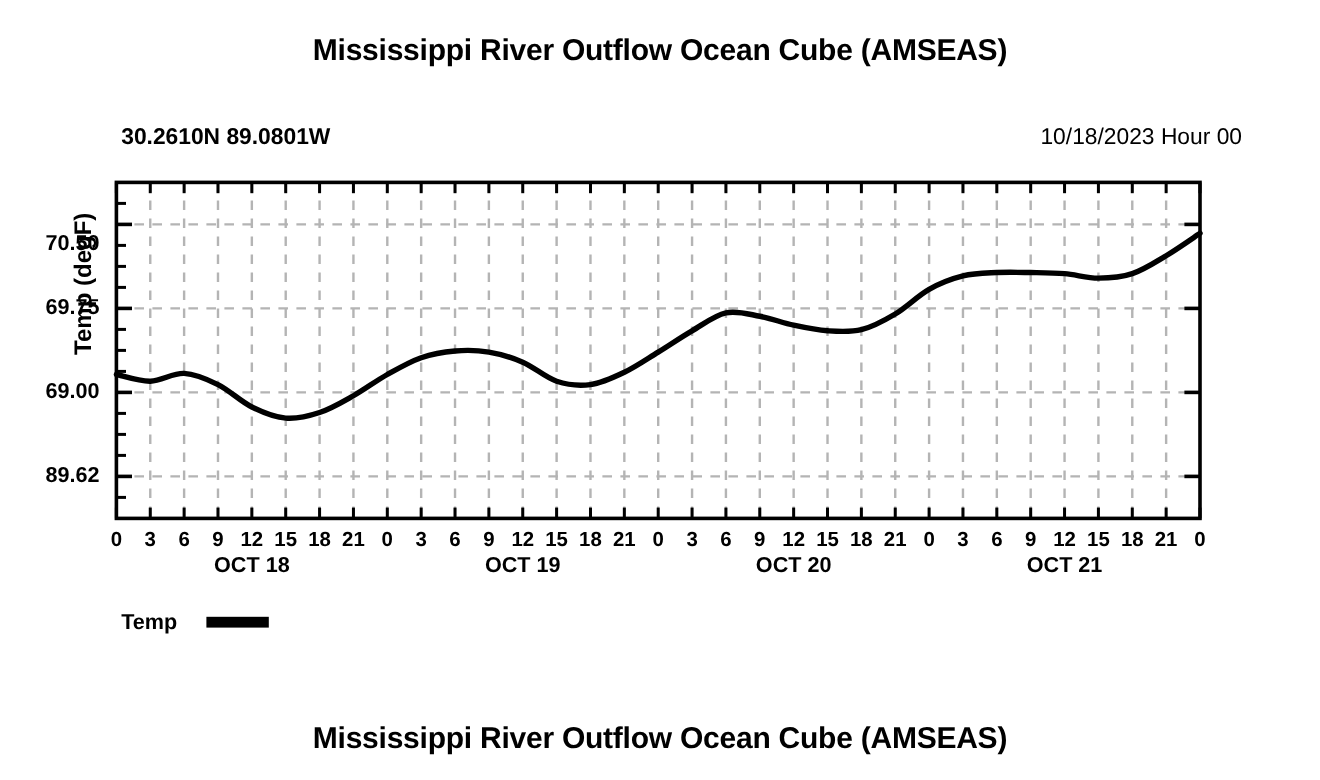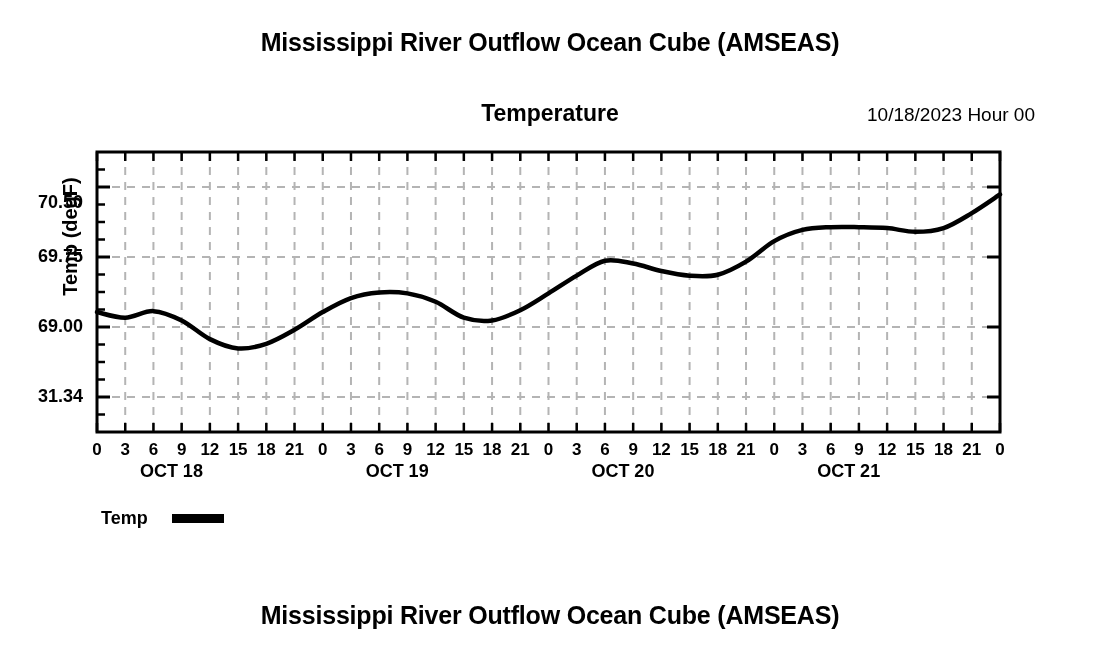--- a/index.html
+++ b/index.html
@@ -72,20 +72,21 @@
     position:absolute;
     font-size:17px;font-weight:bold;
     text-align:center;
     width:40px;
     top:440px;
     white-space:nowrap;
   }
   .xday-label{
     position:absolute;
     font-size:18px;font-weight:bold;
+    text-align:center;
     width:140px;
     top:461px;
     white-space:nowrap;
   }
 
   .xaxis-title{
     position:absolute;
     left:0;top:482px;width:1100px;
     text-align:center;
     font-size:20px;font-weight:bold;
@@ -101,21 +102,21 @@
     display:inline-block;width:52px;height:9px;background:#000000;
   }
 </style>
 </head>
 <body>
 
 <div id="page">
 
   <div class="title-top">Mississippi River Outflow Ocean Cube (AMSEAS)</div>
 
-  <div class="hdr-center">Temperature</div>
+  <div class="hdr-left-2">30.2610N  89.0801W</div>
   <div class="hdr-right">10/18/2023 Hour 00</div>
 
   <div class="ylabel">Temp (degF)</div>
 
   <div class="plot-wrap">
     <svg class="plot-svg" width="1100" height="650" viewBox="0 0 1100 650">
       <g id="grid-group">
           <line x1="125.21875" y1="152" x2="125.21875" y2="432" stroke="#b4b4b4" stroke-width="2" stroke-dasharray="8 7"></line>
           <line x1="153.4375" y1="152" x2="153.4375" y2="432" stroke="#b4b4b4" stroke-width="2" stroke-dasharray="8 7"></line>
           <line x1="181.65625" y1="152" x2="181.65625" y2="432" stroke="#b4b4b4" stroke-width="2" stroke-dasharray="8 7"></line>
@@ -238,21 +239,21 @@
           <line x1="97" y1="222" x2="105" y2="222" stroke="#000" stroke-width="2.5"></line>
           <line x1="97" y1="204.5" x2="105" y2="204.5" stroke="#000" stroke-width="2.5"></line>
           <line x1="97" y1="169.5" x2="105" y2="169.5" stroke="#000" stroke-width="2.5"></line>
         </g>
       <rect id="plot-frame" x="97" y="152" width="903" height="280" fill="none" stroke="#000000" stroke-width="3"></rect>
       <path id="series-path" fill="none" stroke="#000000" stroke-width="4.5" stroke-linecap="round" stroke-linejoin="round" d="M97.00,312.07 C101.70,313.00 115.81,317.82 125.22,317.67 C134.63,317.51 144.03,310.67 153.44,311.13 C162.84,311.60 172.25,315.80 181.66,320.47 C191.06,325.13 200.47,334.47 209.88,339.13 C219.28,343.80 228.69,347.69 238.09,348.47 C247.50,349.24 256.91,346.91 266.31,343.80 C275.72,340.69 285.13,335.09 294.53,329.80 C303.94,324.51 313.34,317.36 322.75,312.07 C332.16,306.78 341.56,301.33 350.97,298.07 C360.38,294.80 369.78,293.24 379.19,292.47 C388.59,291.69 398.00,291.84 407.41,293.40 C416.81,294.96 426.22,297.76 435.63,301.80 C445.03,305.84 454.44,314.56 463.84,317.67 C473.25,320.78 482.66,321.71 492.06,320.47 C501.47,319.22 510.88,314.71 520.28,310.20 C529.69,305.69 539.09,299.16 548.50,293.40 C557.91,287.64 567.31,281.11 576.72,275.67 C586.13,270.22 595.53,262.76 604.94,260.73 C614.34,258.71 623.75,261.82 633.16,263.53 C642.56,265.24 651.97,268.98 661.38,271.00 C670.78,273.02 680.19,275.04 689.59,275.67 C699.00,276.29 708.41,277.07 717.81,274.73 C727.22,272.40 736.63,267.27 746.03,261.67 C755.44,256.07 764.84,246.42 774.25,241.13 C783.66,235.84 793.06,232.27 802.47,229.93 C811.88,227.60 821.28,227.60 830.69,227.13 C840.09,226.67 849.50,226.98 858.91,227.13 C868.31,227.29 877.72,227.29 887.13,228.07 C896.53,228.84 905.94,231.80 915.34,231.80 C924.75,231.80 934.16,231.18 943.56,228.07 C952.97,224.96 962.38,218.73 971.78,213.13 C981.19,207.53 995.30,197.58 1000.00,194.47"></path>
     </svg>
   </div>
 
   <div id="ytick-labels">
-      <div class="ytick-label" style="left: 5px; top: 386px;">31.34</div>
+      <div class="ytick-label" style="left: 5px; top: 386px;">89.62</div>
       <div class="ytick-label" style="left: 5px; top: 316px;">69.00</div>
       <div class="ytick-label" style="left: 5px; top: 246px;">69.75</div>
       <div class="ytick-label" style="left: 5px; top: 192px;">70.50</div>
     </div>
   <div id="xtick-labels">
       <div class="xtick-label" style="left: 77px;">0</div>
       <div class="xtick-label" style="left: 105.219px;">3</div>
       <div class="xtick-label" style="left: 133.438px;">6</div>
       <div class="xtick-label" style="left: 161.656px;">9</div>
       <div class="xtick-label" style="left: 189.875px;">12</div>

